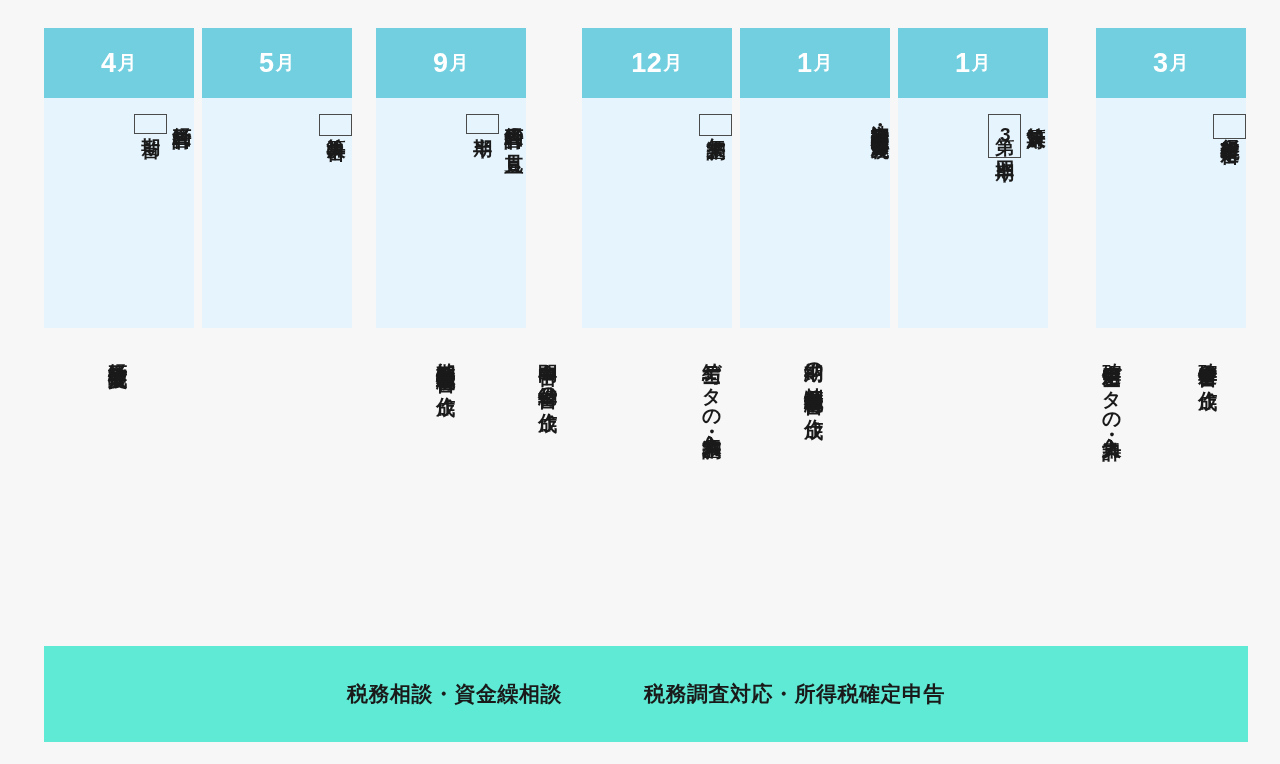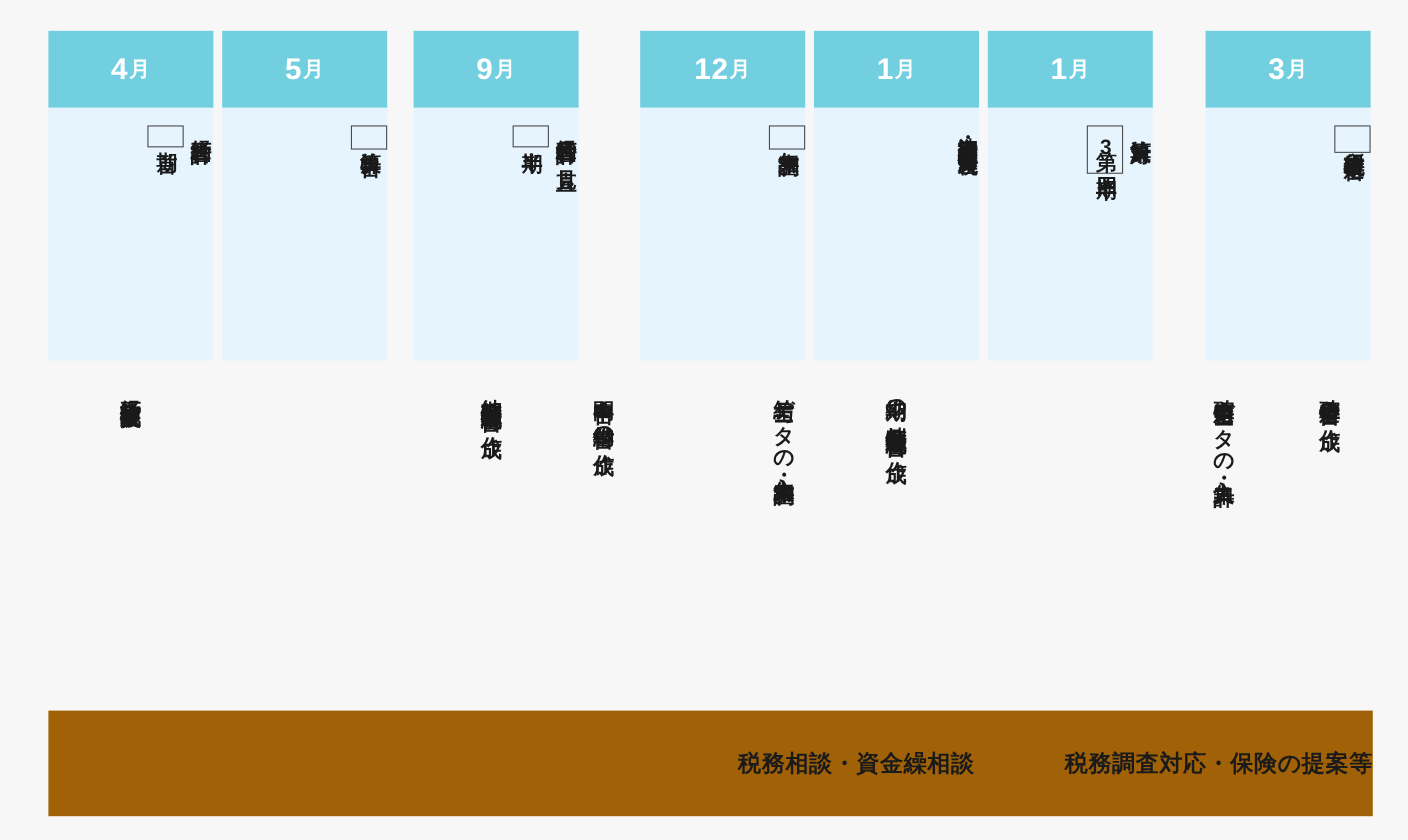--- a/index.html
+++ b/index.html
@@ -110,24 +110,24 @@
     white-space: nowrap;
   }
 
   
   .footer {
     position: absolute;
     left: 44px;
     top: 646px;
     width: 1204px;
     height: 96px;
-    background: #a16207;
+    background: #5eead4;
     display: flex;
     align-items: center;
-    justify-content: flex-end;
+    justify-content: center;
     gap: 82px;
   }
   .footer-item {
     font-size: 21px;
     font-weight: bold;
     letter-spacing: 0.5px;
     color: #1a1a1a;
   }
 </style>
 </head>
@@ -217,16 +217,16 @@
     <div class="task" style="left:390px;">納期特例分源泉税納付書の作成</div>
     <div class="task" style="left:492px;">中間申告＆納付書の作成</div>
     <div class="task" style="left:758px;">納期の特例分源泉税納付書の作成</div>
     <div class="task" style="left:656px;">給与データの入力・年末調整</div>
     <div class="task" style="left:1152px;">確定申告書の作成</div>
     <div class="task" style="left:1056px;">確定申告用データの入力・集計</div>
   </div>
 
   <div class="footer">
     <div class="footer-item">税務相談・資金繰相談</div>
-    <div class="footer-item">税務調査対応・保険の提案等</div>
+    <div class="footer-item">税務調査対応・所得税確定申告</div>
   </div>
 
 </div>
 
 </body></html>

